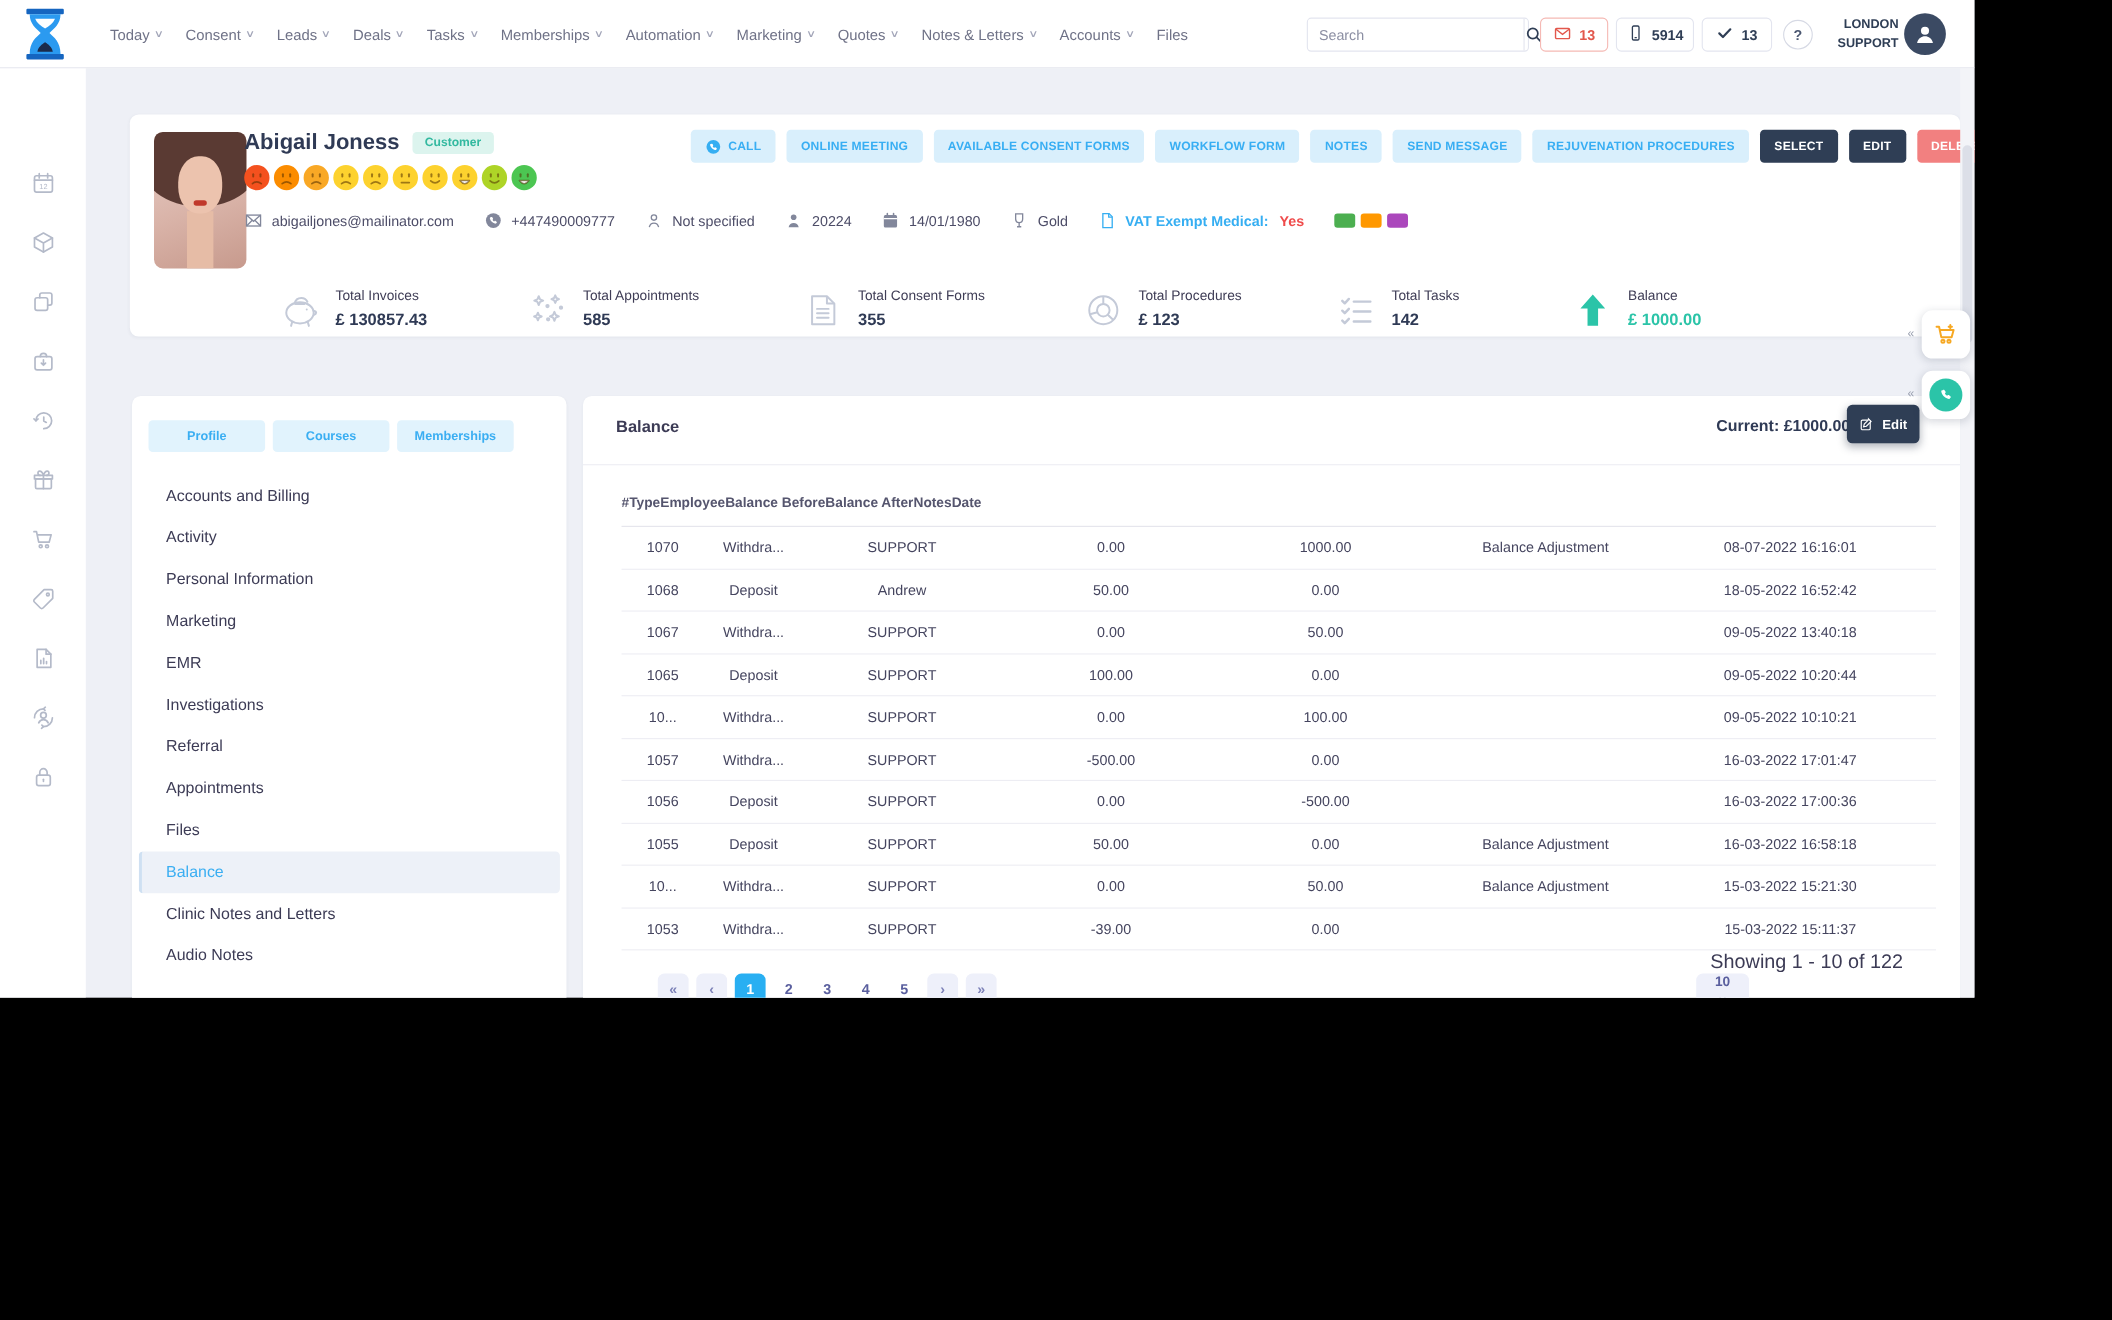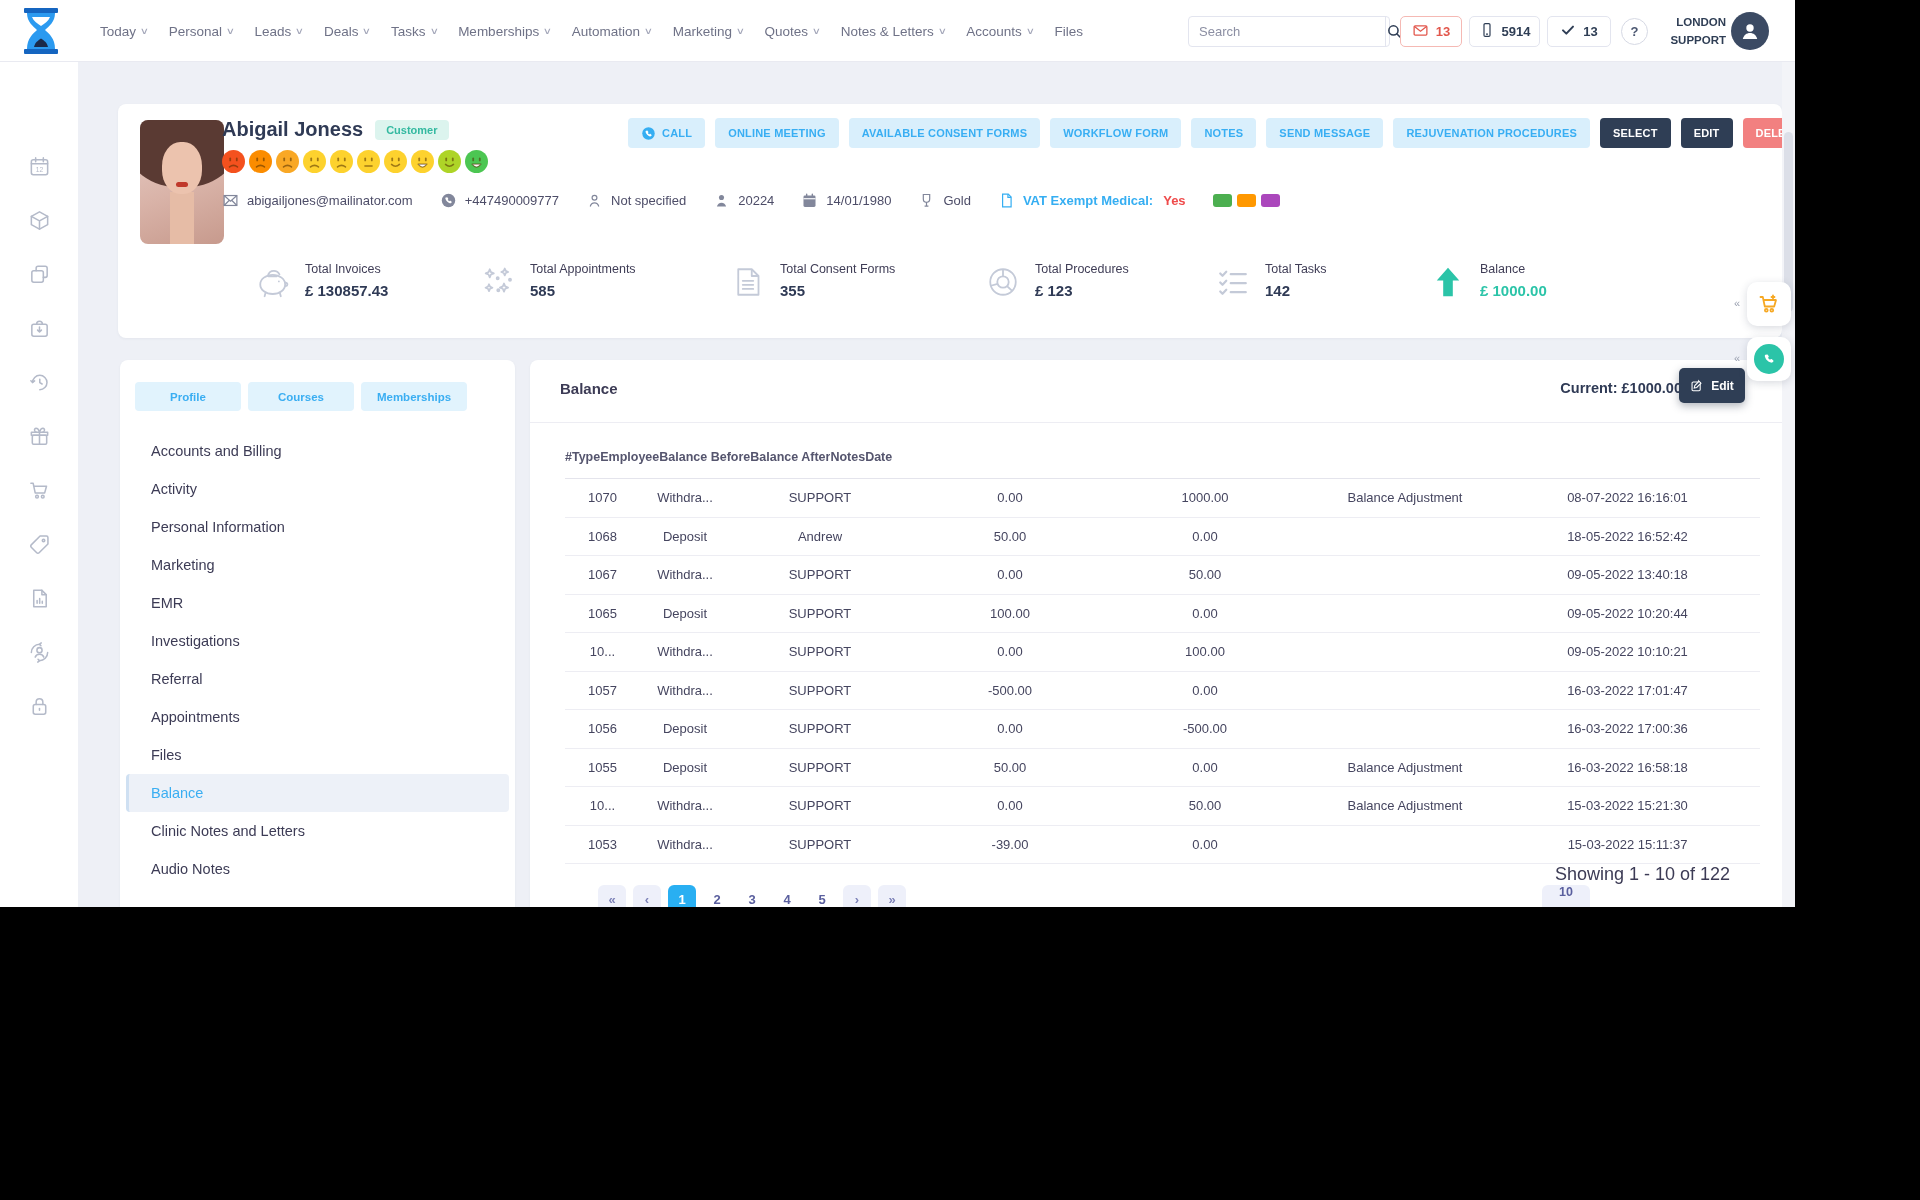--- a/index.html
+++ b/index.html
@@ -24,21 +24,21 @@
   .account-name{position:absolute;left:1658px;top:13px;width:68px;text-align:right;font-size:11.5px;font-weight:700;color:#2f3e55;line-height:18px;}
   .avatar{position:absolute;left:1731px;top:12px;width:38px;height:38px;border-radius:50%;background:#3b4a63;display:flex;align-items:center;justify-content:center;cursor:pointer;}
 
   
   .rail{position:absolute;left:0;top:62px;width:78px;height:845px;background:#fff;display:flex;flex-direction:column;align-items:center;padding-top:93px;gap:31px;z-index:10;}
   .rail .side-icon{width:23px;height:23px;color:#b4bac9;cursor:pointer;}
   .rail svg{width:100%;height:100%;}
 
   
   .card{position:absolute;background:#fff;border-radius:8px;box-shadow:0 1px 3px rgba(40,50,80,.05);}
-  .profile-card{left:118px;top:104px;width:1664px;height:234px;}
+  .profile-card{left:118px;top:104px;width:1664px;height:202px;}
   .left-card{left:120px;top:360px;width:395px;height:580px;}
   .main-card{left:530px;top:360px;width:1252px;height:580px;}
 
   
   .photo{position:absolute;left:22px;top:16px;width:84px;height:124px;border-radius:8px;overflow:hidden;background:linear-gradient(160deg,#e8cfc8 0%,#d9b3a8 55%,#c79a8d 100%);}
   .photo .hair{position:absolute;left:-14px;top:-18px;width:112px;height:86px;border-radius:50%;background:#5a3a33;}
   .photo .face{position:absolute;left:22px;top:22px;width:40px;height:52px;border-radius:46%;background:#ecc3ae;}
   .photo .lips{position:absolute;left:36px;top:62px;width:12px;height:5px;border-radius:3px;background:#c0392b;}
   .photo .neck{position:absolute;left:30px;top:72px;width:24px;height:52px;background:#e6bca6;}
   .pname-row{position:absolute;left:104px;top:14px;display:flex;align-items:center;gap:12px;}
@@ -126,21 +126,21 @@
       </svg>
     </div>
     <nav class="nav">
 
         <div class="nav-item">
           <span>Today</span>
           <span class="nav-caret">∨</span>
         </div>
 
         <div class="nav-item">
-          <span>Personal</span>
+          <span>Consent</span>
           <span class="nav-caret">∨</span>
         </div>
 
         <div class="nav-item">
           <span>Leads</span>
           <span class="nav-caret">∨</span>
         </div>
 
         <div class="nav-item">
           <span>Deals</span>

